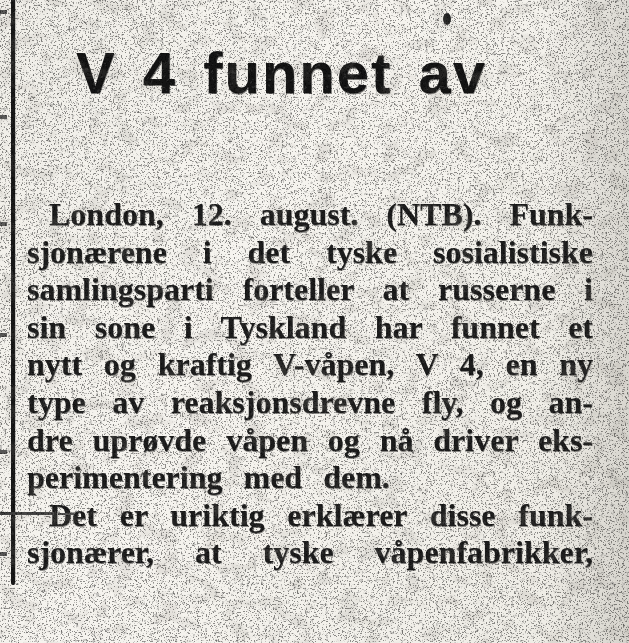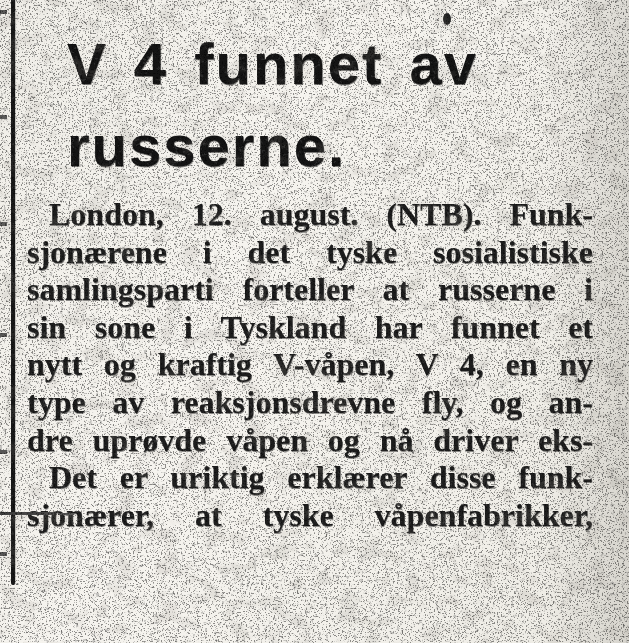--- a/index.html
+++ b/index.html
@@ -74,21 +74,21 @@
     left: 443px; top: 13px;
     width: 8px; height: 12px;
     border-radius: 50%;
     background: #202020;
     z-index: 2;
   }
 
   .headline {
     position: absolute;
     left: 60px; top: 16px;
-    margin: 7px;
+    margin: 16px;
     font-family: "Liberation Sans", sans-serif;
     font-weight: 700;
     font-size: 58px;
     line-height: 82px;
     letter-spacing: 2px;
     word-spacing: 8px;
     color: #141414;
     text-shadow: 0.6px 0.8px 0.5px rgba(20,20,20,0.55);
     z-index: 1;
     white-space: nowrap;
@@ -131,31 +131,31 @@
   <div class="artifact" style="top:10px"></div>
   <div class="artifact" style="top:115px"></div>
   <div class="artifact" style="top:222px"></div>
   <div class="artifact" style="top:333px"></div>
   <div class="artifact" style="top:450px"></div>
   <div class="artifact" style="top:552px"></div>
   <div class="speck"></div>
 
   <h1 class="headline">
     <span class="hl">V 4 funnet av</span>
-    <span class="hl">russerne.</span>
   </h1>
 
   <div class="article-body">
     <div class="bl indent">London, 12. august. (NTB). Funk-</div>
     <div class="bl">sjonærene i det tyske sosialistiske</div>
     <div class="bl">samlingsparti forteller at russerne i</div>
     <div class="bl">sin sone i Tyskland har funnet et</div>
     <div class="bl">nytt og kraftig V-våpen, V 4, en ny</div>
     <div class="bl">type av reaksjonsdrevne fly, og an-</div>
     <div class="bl">dre uprøvde våpen og nå driver eks-</div>
+    <div class="bl left">perimentering med dem.</div>
     <div class="bl indent">Det er uriktig erklærer disse funk-</div>
     <div class="bl">sjonærer, at tyske våpenfabrikker,</div>
   </div>
 
   <div class="edge-shade"></div>
   <svg class="grain" width="629" height="643" xmlns="http://www.w3.org/2000/svg" aria-hidden="true">
     <defs>
       <filter id="f-fine" x="0" y="0" width="100%" height="100%">
         <feTurbulence type="fractalNoise" baseFrequency="0.75" numOctaves="2" seed="8" stitchTiles="stitch"></feTurbulence>
         <feColorMatrix type="matrix" values="0 0 0 0 0   0 0 0 0 0   0 0 0 0 0   0 0 0 14 -8.3"></feColorMatrix>

